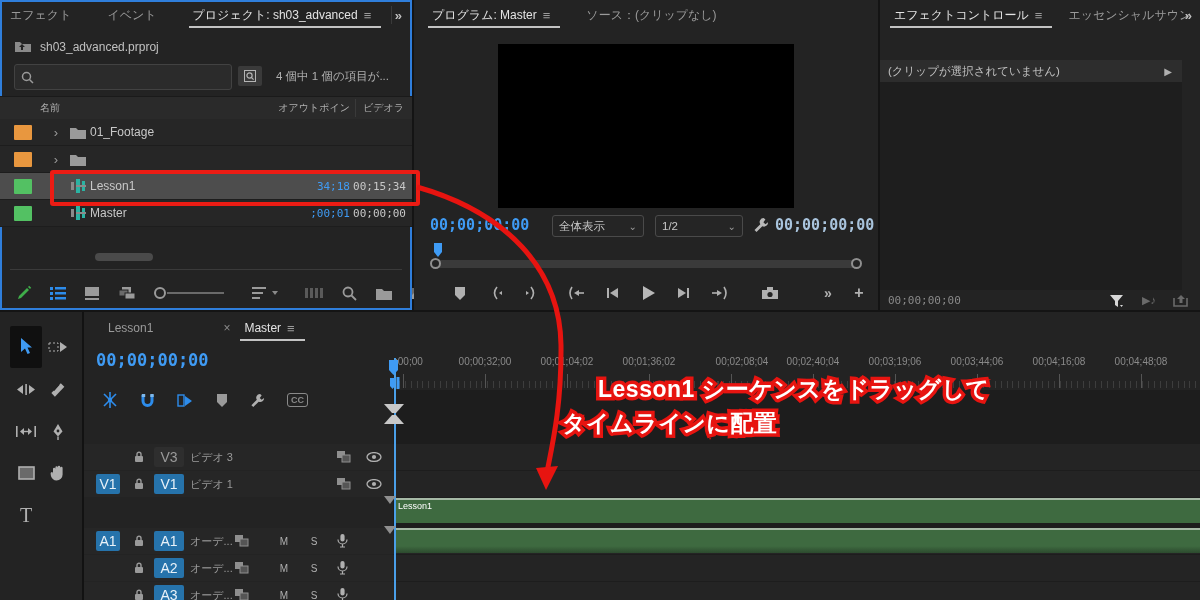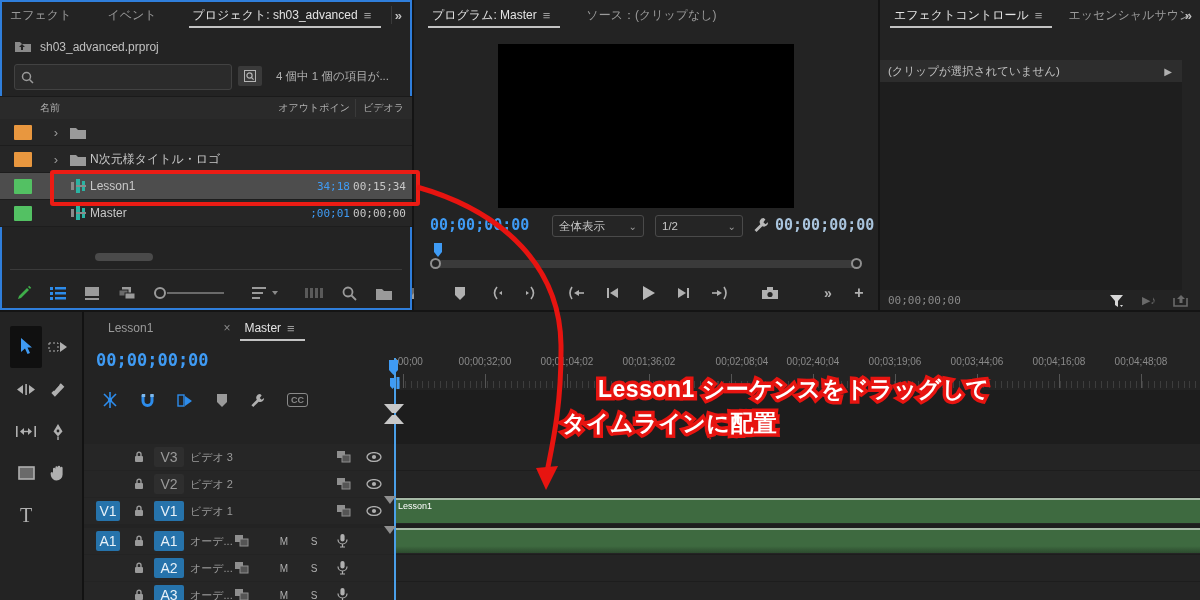--- a/index.html
+++ b/index.html
@@ -130,30 +130,30 @@
     </div>
     <div id="project-item-list">
         <div class="prow">
           <span class="chip" style="background:#e8973f"></span>
           <span class="tw">›</span>
           <span class="picon">
             <svg width="18" height="13" viewBox="0 0 18 13">
               <path d="M1 2 h6 l2 2 h8 v9 H1z" fill="#9a9a9a"></path>
             </svg>
           </span>
+          <span class="pname">01_Footage</span>
         </div>
         <div class="prow">
           <span class="chip" style="background:#e8973f"></span>
           <span class="tw">›</span>
           <span class="picon">
             <svg width="18" height="13" viewBox="0 0 18 13">
               <path d="M1 2 h6 l2 2 h8 v9 H1z" fill="#9a9a9a"></path>
             </svg>
           </span>
-          <span class="pname">N次元様タイトル・ロゴ</span>
         </div>
         <div class="prow sel">
           <span class="chip" style="background:#53c163"></span>
           <span class="tw"></span>
           <span class="picon">
             <svg width="16" height="14" viewBox="0 0 16 14">
               <rect x="1" y="3" width="3" height="8" fill="#8a8a8a"></rect>
               <rect x="6" y="0" width="4" height="14" fill="#2bb3a3"></rect>
               <rect x="12" y="2" width="3" height="10" fill="#2bb3a3"></rect>
               <rect x="6" y="6" width="10" height="2" fill="#8a8a8a"></rect>
@@ -538,45 +538,20 @@
               <svg width="16" height="10" viewBox="0 0 16 10">
                 <ellipse cx="8" cy="5" rx="7" ry="4.4" fill="none" stroke="#b0b0b0" stroke-width="1.3"></ellipse>
                 <circle cx="8" cy="5" r="2.1" fill="#b0b0b0"></circle>
               </svg>
             </span>
           </div>
           <div class="t-body"></div>
         </div>
         <div class="trackrow">
           <div class="t-head">
-            <span class="lockpos">
-              <svg width="10" height="12" viewBox="0 0 10 12">
-                <rect x="1" y="5" width="8" height="6" rx="1" fill="#9a9a9a"></rect>
-                <path d="M3 5 V3.2 a2 2 0 0 1 4 0 V5" stroke="#9a9a9a" stroke-width="1.4" fill="none"></path>
-              </svg>
-            </span>
-            <span class="patch tgt dim">V2</span>
-            <span class="tname">ビデオ 2</span>
-            <span class="ms" style="left:252px">
-              <svg width="14" height="12" viewBox="0 0 14 12">
-                <rect x="0" y="0" width="8" height="7" fill="#8f8f8f"></rect>
-                <rect x="5" y="4" width="8" height="7" fill="#555" stroke="#8f8f8f"></rect>
-              </svg>
-            </span>
-            <span class="ms" style="left:282px">
-              <svg width="16" height="10" viewBox="0 0 16 10">
-                <ellipse cx="8" cy="5" rx="7" ry="4.4" fill="none" stroke="#b0b0b0" stroke-width="1.3"></ellipse>
-                <circle cx="8" cy="5" r="2.1" fill="#b0b0b0"></circle>
-              </svg>
-            </span>
-          </div>
-          <div class="t-body"></div>
-        </div>
-        <div class="trackrow">
-          <div class="t-head">
             <span class="patch src blue">V1</span>
             <span class="lockpos">
               <svg width="10" height="12" viewBox="0 0 10 12">
                 <rect x="1" y="5" width="8" height="6" rx="1" fill="#9a9a9a"></rect>
                 <path d="M3 5 V3.2 a2 2 0 0 1 4 0 V5" stroke="#9a9a9a" stroke-width="1.4" fill="none"></path>
               </svg>
             </span>
             <span class="patch tgt blue">V1</span>
             <span class="tname">ビデオ 1</span>
             <span class="ms" style="left:252px">

